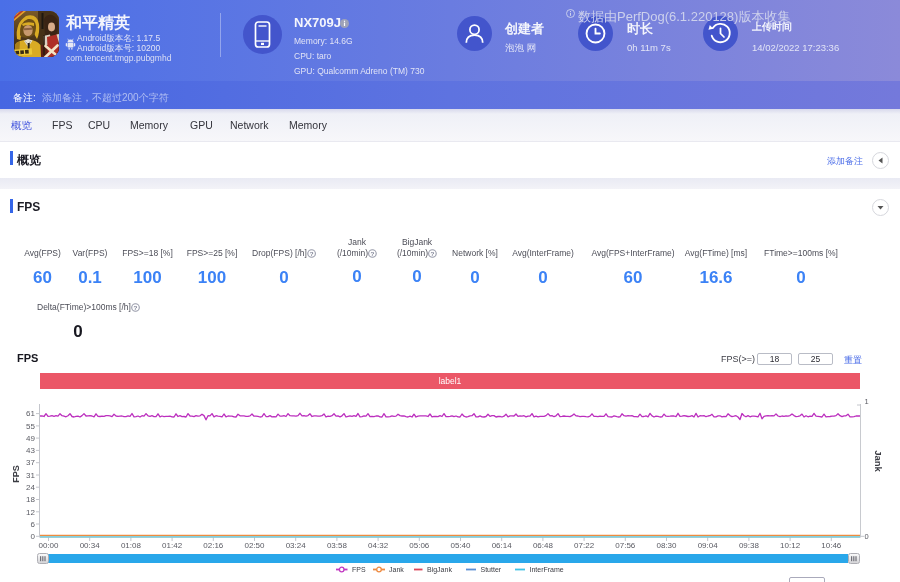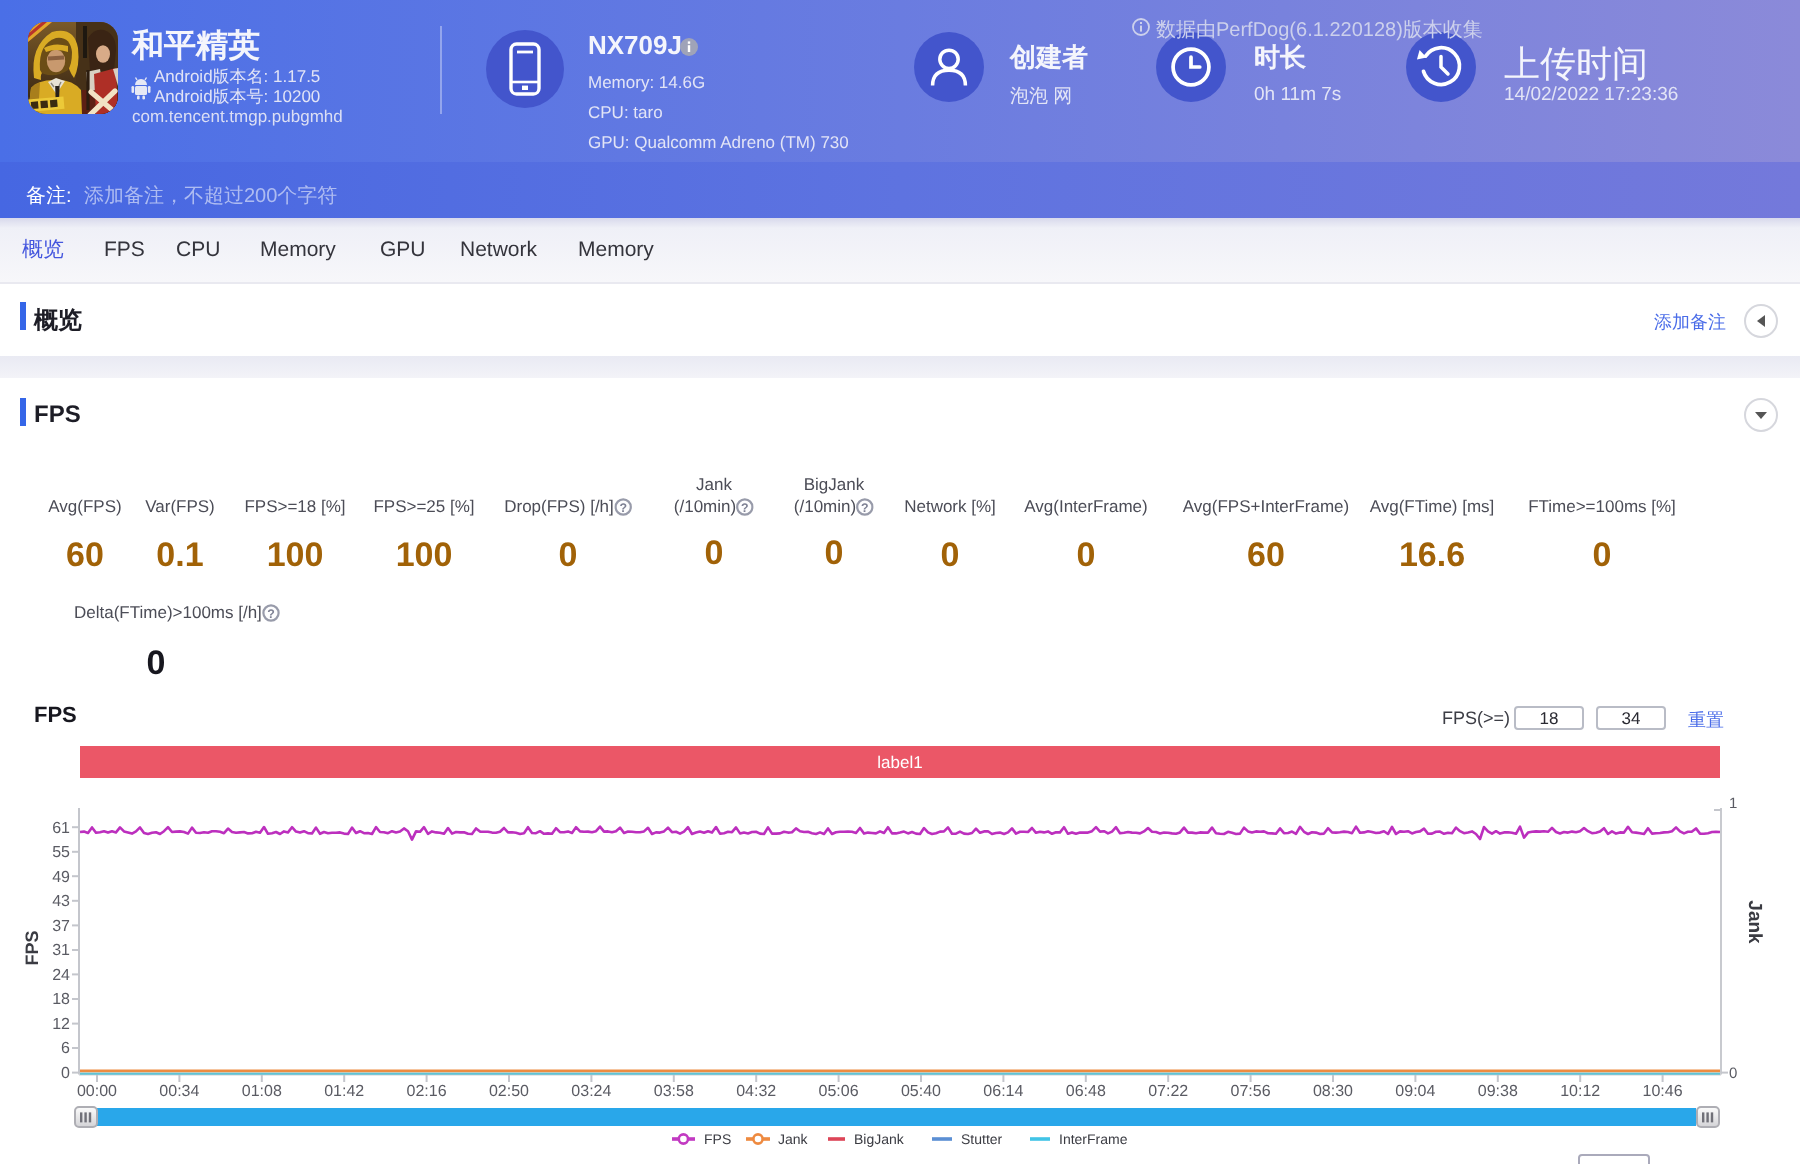--- a/index.html
+++ b/index.html
@@ -7,21 +7,21 @@
 .hdr{position:absolute;left:0;top:0;width:900px;height:81px;background:linear-gradient(to right,#4a6fe7 0%,#6a7ce0 50%,#8b8ad9 100%)}
 .note{position:absolute;left:0;top:81px;width:900px;height:28px;background:linear-gradient(to right,#4667e2 0%,#5e73e0 50%,#7479db 100%)}
 .tabs{position:absolute;left:0;top:109px;width:900px;height:33px;background:linear-gradient(to bottom,#d8d9ec 0,#eff0f7 5px,#f7f7fa 100%);border-bottom:1px solid #e9e9f0}
 .tab{position:absolute;top:0;height:32px;line-height:32px;font-size:10.5px;color:#34343c}
 .tab.on{color:#4557de}
 .bluebar{position:absolute;width:3px;background:#3566e8}
 .sectitle{position:absolute;font-weight:bold;color:#1d1d26;font-size:12px}
 .cbtn{position:absolute;width:17px;height:17px;border:1px solid #d6d7dd;border-radius:50%;background:#fff}
 .metric{position:absolute;text-align:center;transform:translateX(-50%)}
 .mlabel{font-size:8.5px;color:#4c4d57;line-height:10.5px;white-space:nowrap}
-.mval{font-size:17px;font-weight:bold;color:#a16207;margin-top:9px}
+.mval{font-size:17px;font-weight:bold;color:#3b82f6;margin-top:9px}
 .qm{display:inline-block;vertical-align:-2px}
 .ipt{position:absolute;width:35px;height:12px;border:1px solid #b9bcc6;border-radius:2px;background:#fff;font-size:8.5px;color:#2a2a32;text-align:center;line-height:10px}
 .hW{color:#f4f5fc}
 </style></head><body>
 <div class="hdr"></div>
 <div class="note"></div>
 
 <svg class="abs" style="left:14px;top:11px" width="45" height="46" viewBox="0 0 45 46">
 <defs>
 <linearGradient id="gbg" x1="0" y1="0" x2="0" y2="1">
@@ -124,29 +124,29 @@
 </svg>
 <div class="abs hW" style="left:627px;top:20px;font-size:13px;font-weight:bold">时长</div>
 <div class="abs" style="left:627px;top:42px;font-size:9.5px;color:#e2e4f6">0h 11m 7s</div>
 
 <svg class="abs" style="left:702.5px;top:16px" width="35" height="35" viewBox="0 0 32 32">
 <circle cx="16" cy="16" r="16" fill="#4355cc"></circle>
 <path d="M9 11 A8.4 8.4 0 1 1 8 18" fill="none" stroke="#fff" stroke-width="1.7" stroke-linecap="round"></path>
 <path d="M6.2 8.2 L9.4 11.6 L5.0 12.6 Z" fill="#fff"></path>
 <path d="M16 11.2 L16 16 L19.2 19.2" fill="none" stroke="#fff" stroke-width="1.6" stroke-linecap="round"></path>
 </svg>
-<div class="abs hW" style="left:752px;top:20px;font-size:18px;font-weight:normal">上传时间</div>
+<div class="abs hW" style="left:752px;top:20px;font-size:10px;font-weight:bold">上传时间</div>
 <div class="abs" style="left:752px;top:42px;font-size:9.5px;color:#e2e4f6">14/02/2022 17:23:36</div>
 
 <svg class="abs" style="left:566px;top:9px" width="9" height="9" viewBox="0 0 9 9">
     <circle cx="4.5" cy="4.5" r="4" fill="none" stroke="#cdd1ec" stroke-width="0.9"></circle>
     <rect x="4" y="3.8" width="1" height="3" fill="#cdd1ec"></rect>
     <rect x="4" y="2" width="1" height="1" fill="#cdd1ec"></rect>
   </svg>
-<div class="abs" style="left:578px;top:8px;font-size:10px;color:#ccd0ec">数据由PerfDog(6.1.220128)版本收集</div>
+<div class="abs" style="left:578px;top:8px;font-size:13px;color:#ccd0ec">数据由PerfDog(6.1.220128)版本收集</div>
 
 <div class="abs" style="left:13px;top:91px;font-size:10px;font-weight:normal;color:#fff">备注:</div>
 <div class="abs" style="left:42px;top:91px;font-size:10px;color:rgba(255,255,255,0.55)">添加备注，不超过200个字符</div>
 
 <div class="tabs"></div>
 <div class="tab on" style="left:11px;top:109px">概览</div>
 <div class="tab" style="left:52px;top:109px">FPS</div>
 <div class="tab" style="left:88px;top:109px">CPU</div>
 <div class="tab" style="left:130px;top:109px">Memory</div>
 <div class="tab" style="left:190px;top:109px">GPU</div>
@@ -227,21 +227,21 @@
     <div class="mval">0</div>
   </div>
 <div class="abs" style="left:37px;top:295.5px"><span class="mlabel">Delta(FTime)&gt;100ms [/h]<svg class="qm" width="9" height="9" viewBox="0 0 9 9">
         <circle cx="4.5" cy="4.5" r="3.8" fill="#fdfdfe" stroke="#989baa" stroke-width="1.1"></circle>
         <text x="4.5" y="6.9" font-size="6.2" font-weight="bold" fill="#7d8093" text-anchor="middle">?</text>
       </svg></span></div>
 <div class="abs" style="left:78px;top:322px;font-size:17px;font-weight:bold;color:#17171f;transform:translateX(-50%)">0</div>
 <div class="abs" style="left:17px;top:352px;font-size:11px;font-weight:bold;color:#17171f">FPS</div>
 <div class="abs" style="left:721px;top:354px;font-size:9px;color:#3c3d45">FPS(&gt;=)</div>
 <div class="ipt" style="left:757px;top:353px">18</div>
-<div class="ipt" style="left:798px;top:353px">34</div>
+<div class="ipt" style="left:798px;top:353px">25</div>
 <div class="abs" style="left:844px;top:354px;font-size:9px;color:#4a6ce8">重置</div>
 <div class="abs" style="left:40px;top:373px;width:820px;height:16px;background:#eb5767;color:#fff;font-size:8.5px;text-align:center;line-height:16px">label1</div>
 <svg width="900" height="160" viewBox="0 0 900 160" style="position:absolute;left:0;top:395px">
 <line x1="39.5" y1="9" x2="39.5" y2="142.3" stroke="#c4c6cc" stroke-width="1"></line>
 <line x1="860.5" y1="9" x2="860.5" y2="142.3" stroke="#c8cacf" stroke-width="1"></line>
 <line x1="39.5" y1="142.3" x2="860.5" y2="142.3" stroke="#d0d2d6" stroke-width="1"></line>
 <text x="35" y="21.3" text-anchor="end" font-size="8" fill="#5a5b63">61</text>
     <line x1="36" y1="18.6" x2="39.5" y2="18.6" stroke="#c4c6cc" stroke-width="1"></line>
     <text x="35" y="33.6" text-anchor="end" font-size="8" fill="#5a5b63">55</text>
     <line x1="36" y1="30.9" x2="39.5" y2="30.9" stroke="#c4c6cc" stroke-width="1"></line>

